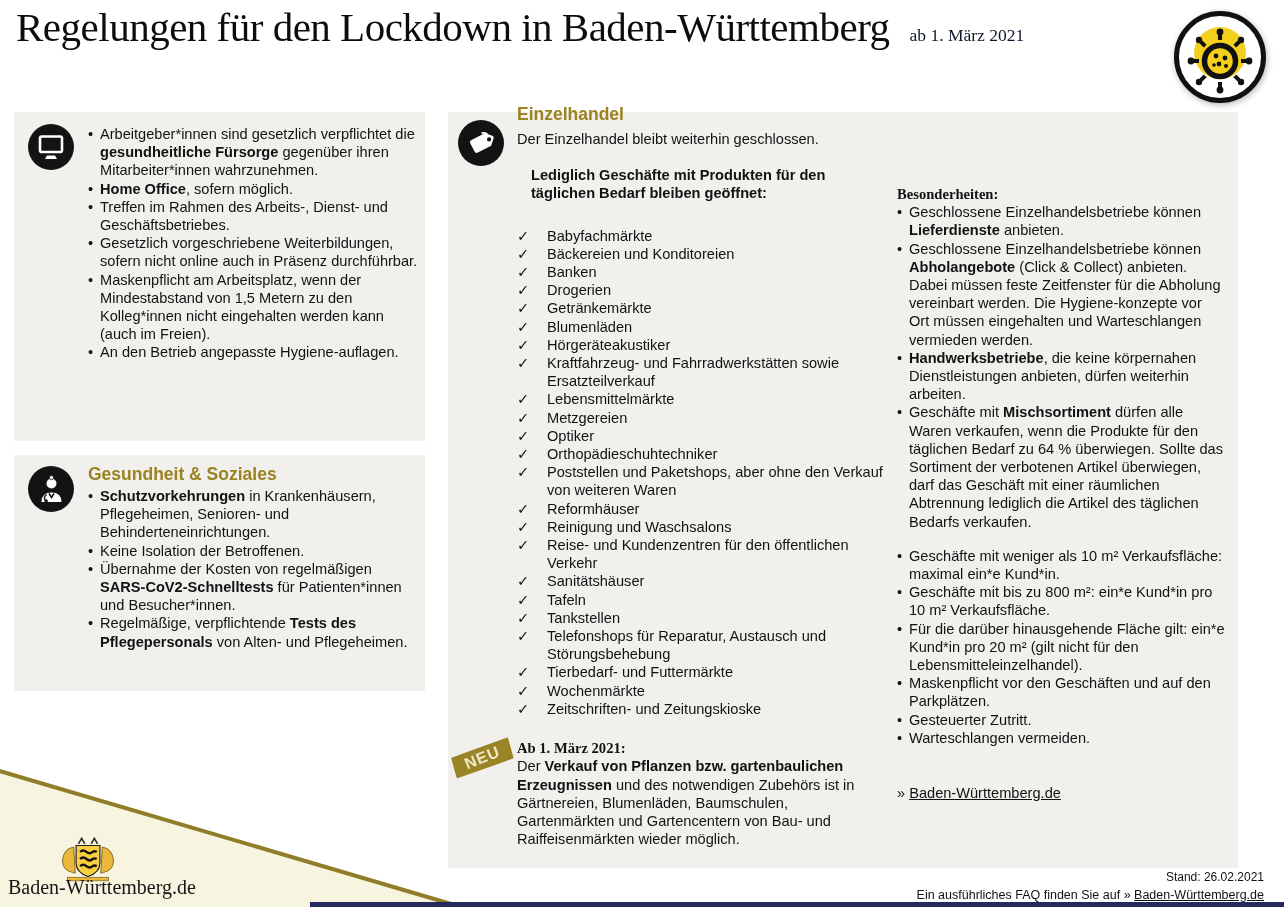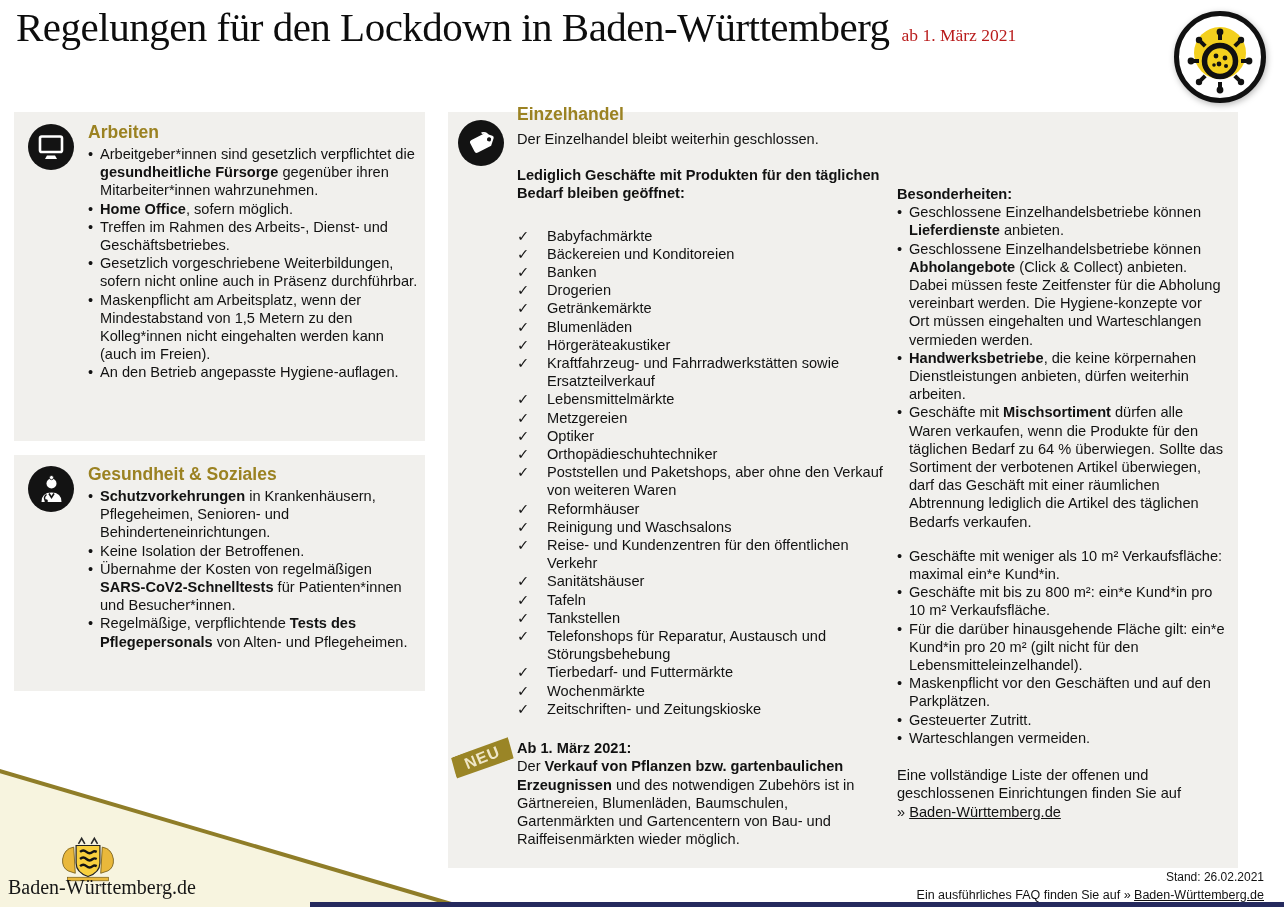--- a/index.html
+++ b/index.html
@@ -4,23 +4,23 @@
 <style>
   html,body{margin:0;padding:0;}
   body{
     width:1284px;height:907px;position:relative;overflow:hidden;
     background:#ffffff;color:#121212;
     font-family:"Liberation Sans","DejaVu Sans",sans-serif;
     font-size:14.6px;line-height:18.2px;
   }
   .b{font-weight:bold;}
   
-  .title-row{position:absolute;left:16px;top:18px;display:flex;align-items:baseline;gap:12px;white-space:nowrap;}
+  .title-row{position:absolute;left:16px;top:18px;display:flex;align-items:baseline;gap:20px;white-space:nowrap;}
   .main-title{font-family:"Liberation Serif","DejaVu Serif",serif;font-weight:400;font-size:41px;letter-spacing:-0.5px;color:#0d0d0d;}
-  .sub-title{font-family:"Liberation Serif","DejaVu Serif",serif;font-size:17.5px;color:#b91c1c;}
+  .sub-title{font-family:"Liberation Serif","DejaVu Serif",serif;font-size:17.5px;color:#0f172a;}
   .virus-logo{position:absolute;right:16px;top:9px;width:96px;height:96px;filter:drop-shadow(1px 2px 3px rgba(0,0,0,.28));}
   
   .panel{position:absolute;background:#f1f0ed;}
   #panel-arbeiten{left:14px;top:112px;width:411px;height:329px;}
   #panel-gesundheit{left:14px;top:455px;width:411px;height:236px;}
   #panel-einzelhandel{left:448px;top:112px;width:790px;height:756px;}
   
   .icon-circle{position:absolute;width:46px;height:46px;border-radius:50%;background:#131313;
     display:flex;align-items:center;justify-content:center;}
   #ic-arbeiten{left:28px;top:124px;}
@@ -33,24 +33,24 @@
   #col-gesundheit{left:88px;top:464px;width:332px;}
   #col-einzelhandel{left:517px;top:104px;width:366px;}
   #col-rechts{left:897px;top:185px;width:328px;}
   .bullets{margin-top:3px;}
   .bullet-item{display:flex;}
   .bullet-item .marker{width:12px;flex:none;}
   .bullet-item .txt{flex:1;}
   .check-item{display:flex;}
   .check-item .marker{width:30px;flex:none;}
   .eh-intro{margin-top:6px;}
-  .eh-list-title{margin-top:18px;font-weight:bold;}
+  .eh-list-title{margin-top:18px;font-weight:bold;margin-left:14px;}
   .eh-checklist{margin-top:24px;}
   .eh-update{margin-top:21px;}
-  .bold-line{font-weight:bold;}
+  .bold-line{font-weight:bold;font-family:Liberation Serif, serif;}
   .right-section-2{margin-top:16px;}
   .right-note{margin-top:19px;}
   .link{text-decoration:underline;color:inherit;cursor:pointer;}
   
   .neu-stamp{position:absolute;left:451px;top:746px;background:#9a8526;color:#efe7c8;
     font-weight:bold;font-size:16px;letter-spacing:1px;padding:3px 13px;
     transform:rotate(-22deg);clip-path:polygon(4% 0,100% 10%,96% 100%,0 88%);}
   
   .cream-triangle{position:absolute;left:0;top:772px;width:458px;height:135px;background:#f7f4df;
     clip-path:polygon(0 0,458px 135px,0 135px);}
@@ -128,21 +128,20 @@
   <svg width="30" height="30" viewBox="0 0 30 30">
     <g transform="rotate(18 15 15)">
       <path d="M15.5 4.5 h8 a2 2 0 0 1 2 2 v8 l-10.5 10.5 a2.6 2.6 0 0 1 -3.7 0 l-6.3 -6.3 a2.6 2.6 0 0 1 0 -3.7 z" fill="#fff"></path>
       <circle cx="21.5" cy="9" r="2.1" fill="#131313"></circle>
       <path d="M20.5 6.5 q-4 -4 -8 -1" fill="none" stroke="#fff" stroke-width="1.8"></path>
     </g>
   </svg>
 </div>
 
 <div class="sec-col" id="col-arbeiten">
-  <div class="gold-heading">Arbeiten</div>
   <div class="bullets">
       <div class="bullet-item">
         <span class="marker">•</span>
         <span class="txt"><span>Arbeitgeber*innen sind gesetzlich verpflichtet die </span><span class="b">gesundheitliche Fürsorge</span><span> gegenüber ihren Mitarbeiter*innen wahrzunehmen.</span></span>
       </div>
       <div class="bullet-item">
         <span class="marker">•</span>
         <span class="txt"><span class="b">Home Office</span><span>, sofern möglich.</span></span>
       </div>
       <div class="bullet-item">
@@ -336,21 +335,20 @@
           <span class="marker">•</span>
           <span class="txt"><span>Gesteuerter Zutritt.</span></span>
         </div>
         <div class="bullet-item">
           <span class="marker">•</span>
           <span class="txt"><span>Warteschlangen vermeiden.</span></span>
         </div>
       </div>
   </div>
   <div class="right-note">
-    <span>Eine vollständige Liste der offenen und geschlossenen Einrichtungen finden Sie auf</span>
     <br>
     <span>» </span><span class="link">Baden-Württemberg.de</span>
   </div>
 </div>
 
 <div class="cream-triangle"></div>
 <div class="gold-diagonal"></div>
 
 <svg class="coat-of-arms" width="80" height="46" viewBox="0 0 100 58">
   <path d="M38 10 l4 -7 l4 7 M54 10 l4 -7 l4 7" stroke="#2a2a2a" stroke-width="2" fill="none"></path>

